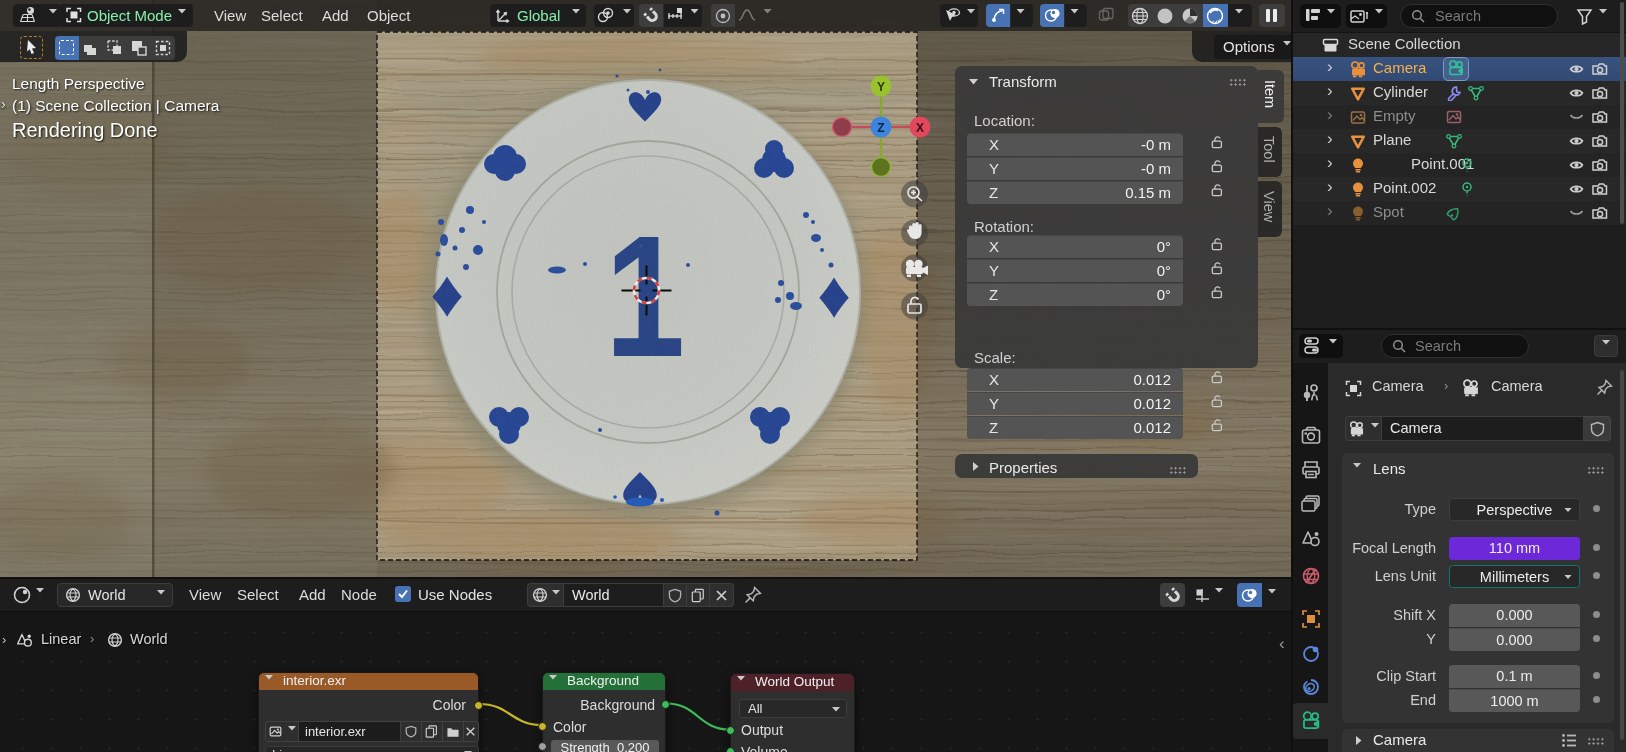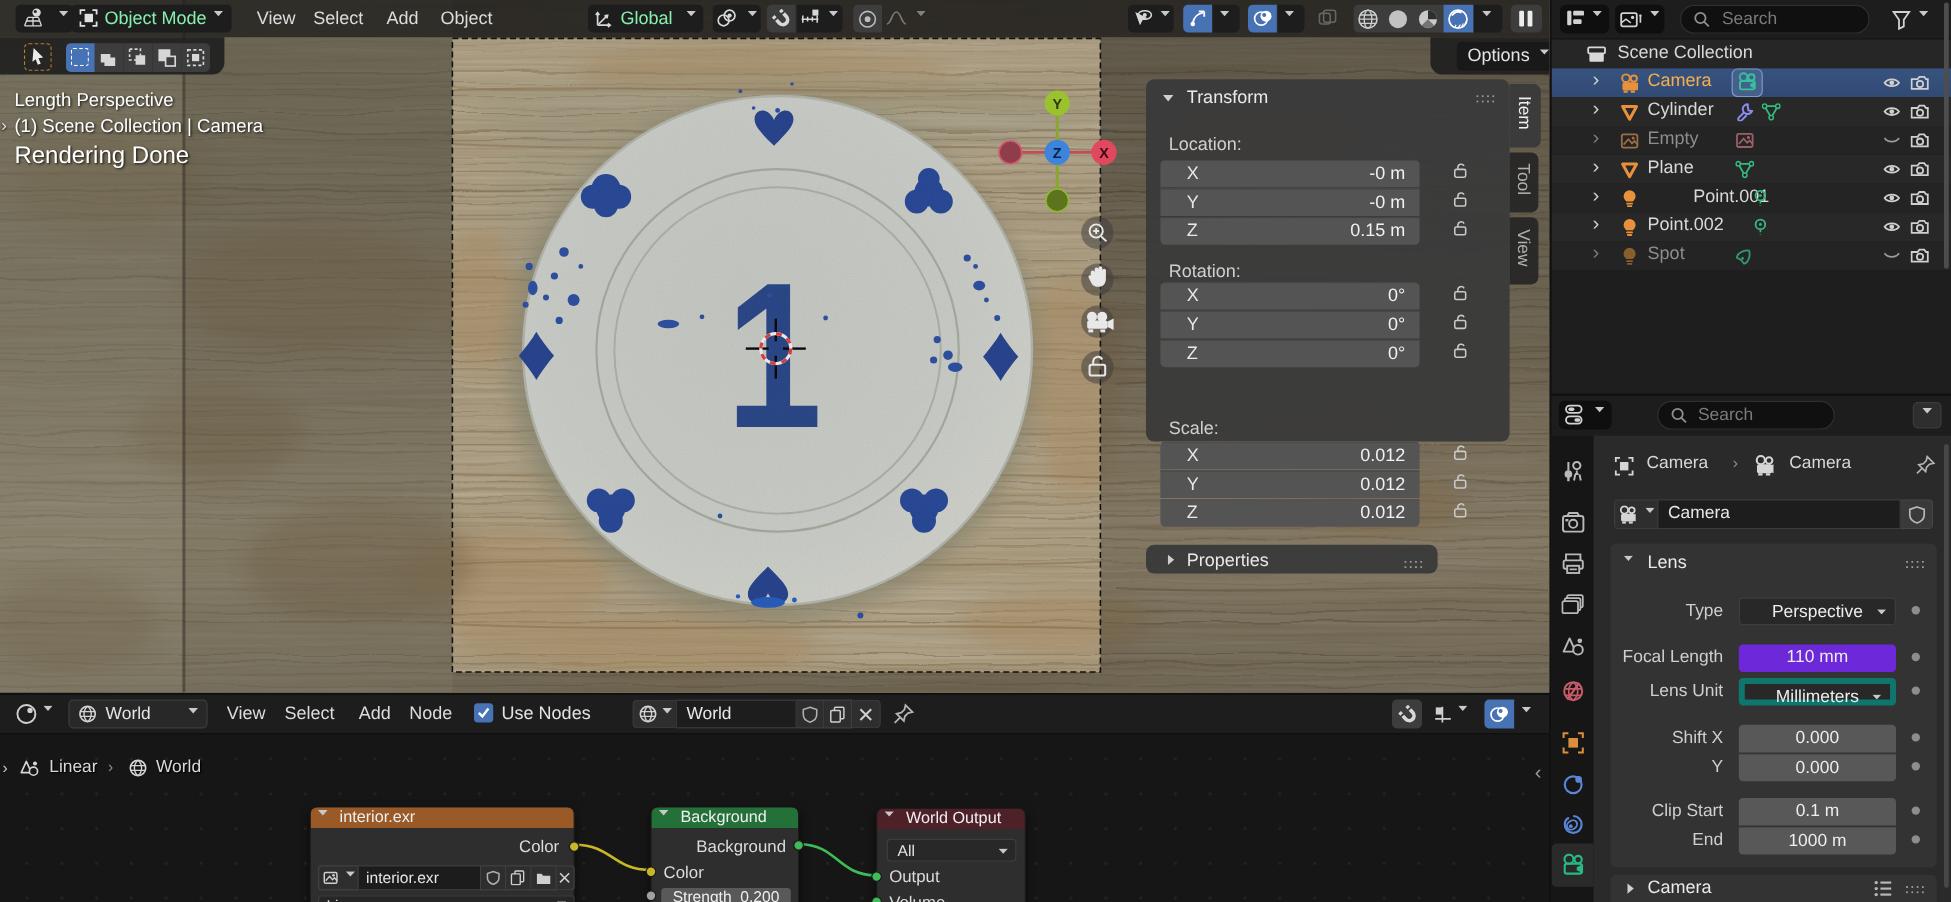--- a/index.html
+++ b/index.html
@@ -1141,21 +1141,21 @@
 
       <div style="position:absolute;left:14px;top:90px;width:272px;height:270px;background:#333333;border-radius:5px;">
         <span class="chev" style="position:absolute;left:11px;top:10px;"></span>
         <span style="position:absolute;left:31px;top:7px;color:#e9e9e9;font-size:15px;">Lens</span>
         <div class="grip" style="position:absolute;right:10px;top:13px;"></div>
         <span class="plab" style="right:178px;top:45px;">Type</span>
         <div class="pfield" style="left:107px;top:45px;width:131px;background:#282828;border:1px solid #3d3d3d;">Perspective<span class="chev" style="position:absolute;right:7px;top:8.5px;"></span></div>
         <span class="plab" style="right:178px;top:84px;">Focal Length</span>
         <div class="pfield" style="left:107px;top:84px;width:131px;background:#6d28d9;">110 mm</div>
         <span class="plab" style="right:178px;top:112px;">Lens Unit</span>
-        <div class="pfield" style="left:107px;top:112px;width:131px;background:#282828;border:5px solid #0f766e;">Millimeters<span class="chev" style="position:absolute;right:7px;top:8.5px;"></span></div>
+        <div class="pfield" style="left:107px;top:112px;width:131px;background:#282828;border:1px solid #0f766e;">Millimeters<span class="chev" style="position:absolute;right:7px;top:8.5px;"></span></div>
         <span class="plab" style="right:178px;top:151px;">Shift X</span>
         <div class="pfield" style="left:107px;top:151px;width:131px;background:#585858;border-radius:3.5px 3.5px 0 0;">0.000</div>
         <span class="plab" style="right:178px;top:175px;">Y</span>
         <div class="pfield" style="left:107px;top:175px;width:131px;background:#585858;border-top:1px solid #4a4a4a;border-radius:0 0 3.5px 3.5px;">0.000</div>
         <span class="plab" style="right:178px;top:212px;">Clip Start</span>
         <div class="pfield" style="left:107px;top:212px;width:131px;background:#585858;border-radius:3.5px 3.5px 0 0;">0.1 m</div>
         <span class="plab" style="right:178px;top:236px;">End</span>
         <div class="pfield" style="left:107px;top:236px;width:131px;background:#585858;border-top:1px solid #4a4a4a;border-radius:0 0 3.5px 3.5px;">1000 m</div>
         <div class="ddot" style="right:14px;top:52px;"></div>
         <div class="ddot" style="right:14px;top:91px;"></div>

